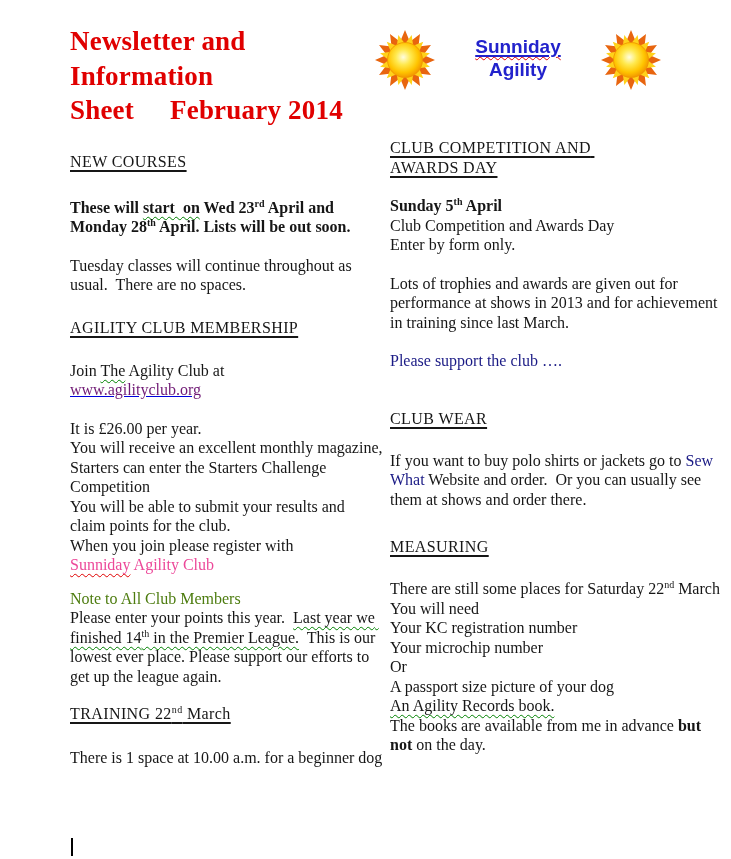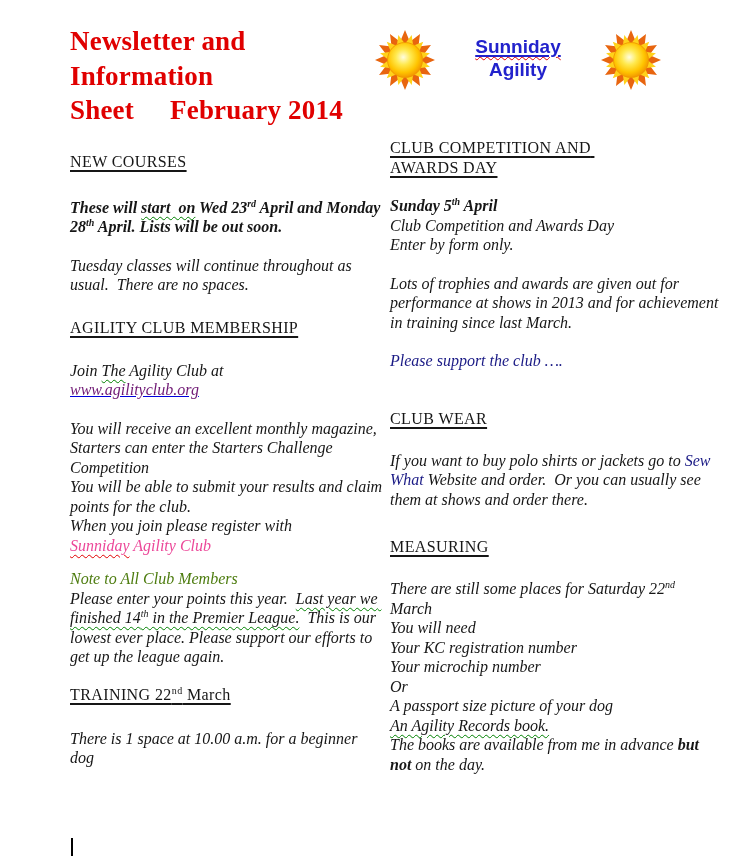--- a/index.html
+++ b/index.html
@@ -5,21 +5,21 @@
   html,body { margin:0; padding:0; }
   body {
     width:731px; height:859px;
     background:#ffffff;
     position:relative;
     overflow:hidden;
     font-family:"Liberation Serif", serif;
     font-size:16px;
     color:#161616;
   }
-  .p { margin:0; white-space:pre-wrap; line-height:1.22;font-style:italic; }
+  .p { margin:0; white-space:pre-wrap; line-height:1.22; }
   .gap-s { height:19px; }
 
   
   .col-left { position:absolute; left:70px; top:24px; width:314px; }
   .doc-title {
     color:#e00000; font-weight:bold; font-size:27px; line-height:1.28;
     letter-spacing:0.2px;
   }
   .title-spacer { display:inline-block; width:36px; }
 
@@ -109,20 +109,21 @@
     <p class="p">Tuesday classes will continue throughout as usual.  There are no spaces.</p>
 
     <div style="height:23px"></div>
     <div class="section-heading">AGILITY CLUB MEMBERSHIP</div>
 
     <div style="height:23px"></div>
     <p class="p"><span>Join </span><span class="sq-green">The</span><span> Agility Club at</span></p>
     <p class="p"><a class="hyperlink">www.agilityclub.org</a></p>
 
     <div class="gap-s"></div>
+    <p class="p">It is £26.00 per year.</p>
     <p class="p">You will receive an excellent monthly magazine,</p>
     <p class="p">Starters can enter the Starters Challenge Competition</p>
     <p class="p">You will be able to submit your results and claim points for the club.</p>
     <p class="p">When you join please register with</p>
     <p class="p mid-blue"><span class="sq-red">Sunniday</span><span> Agility Club</span></p>
 
     <div style="height:14px"></div>
     <p class="p note-red">Note to All Club Members</p>
     <p class="p"><span>Please enter your points this year.  </span><span class="sq-green"><span>Last year we finished 14</span><sup class="sup">th</sup><span> in the Premier League.</span></span><span>  This is our lowest ever place. Please support our efforts to get up the league again.</span></p>
 

